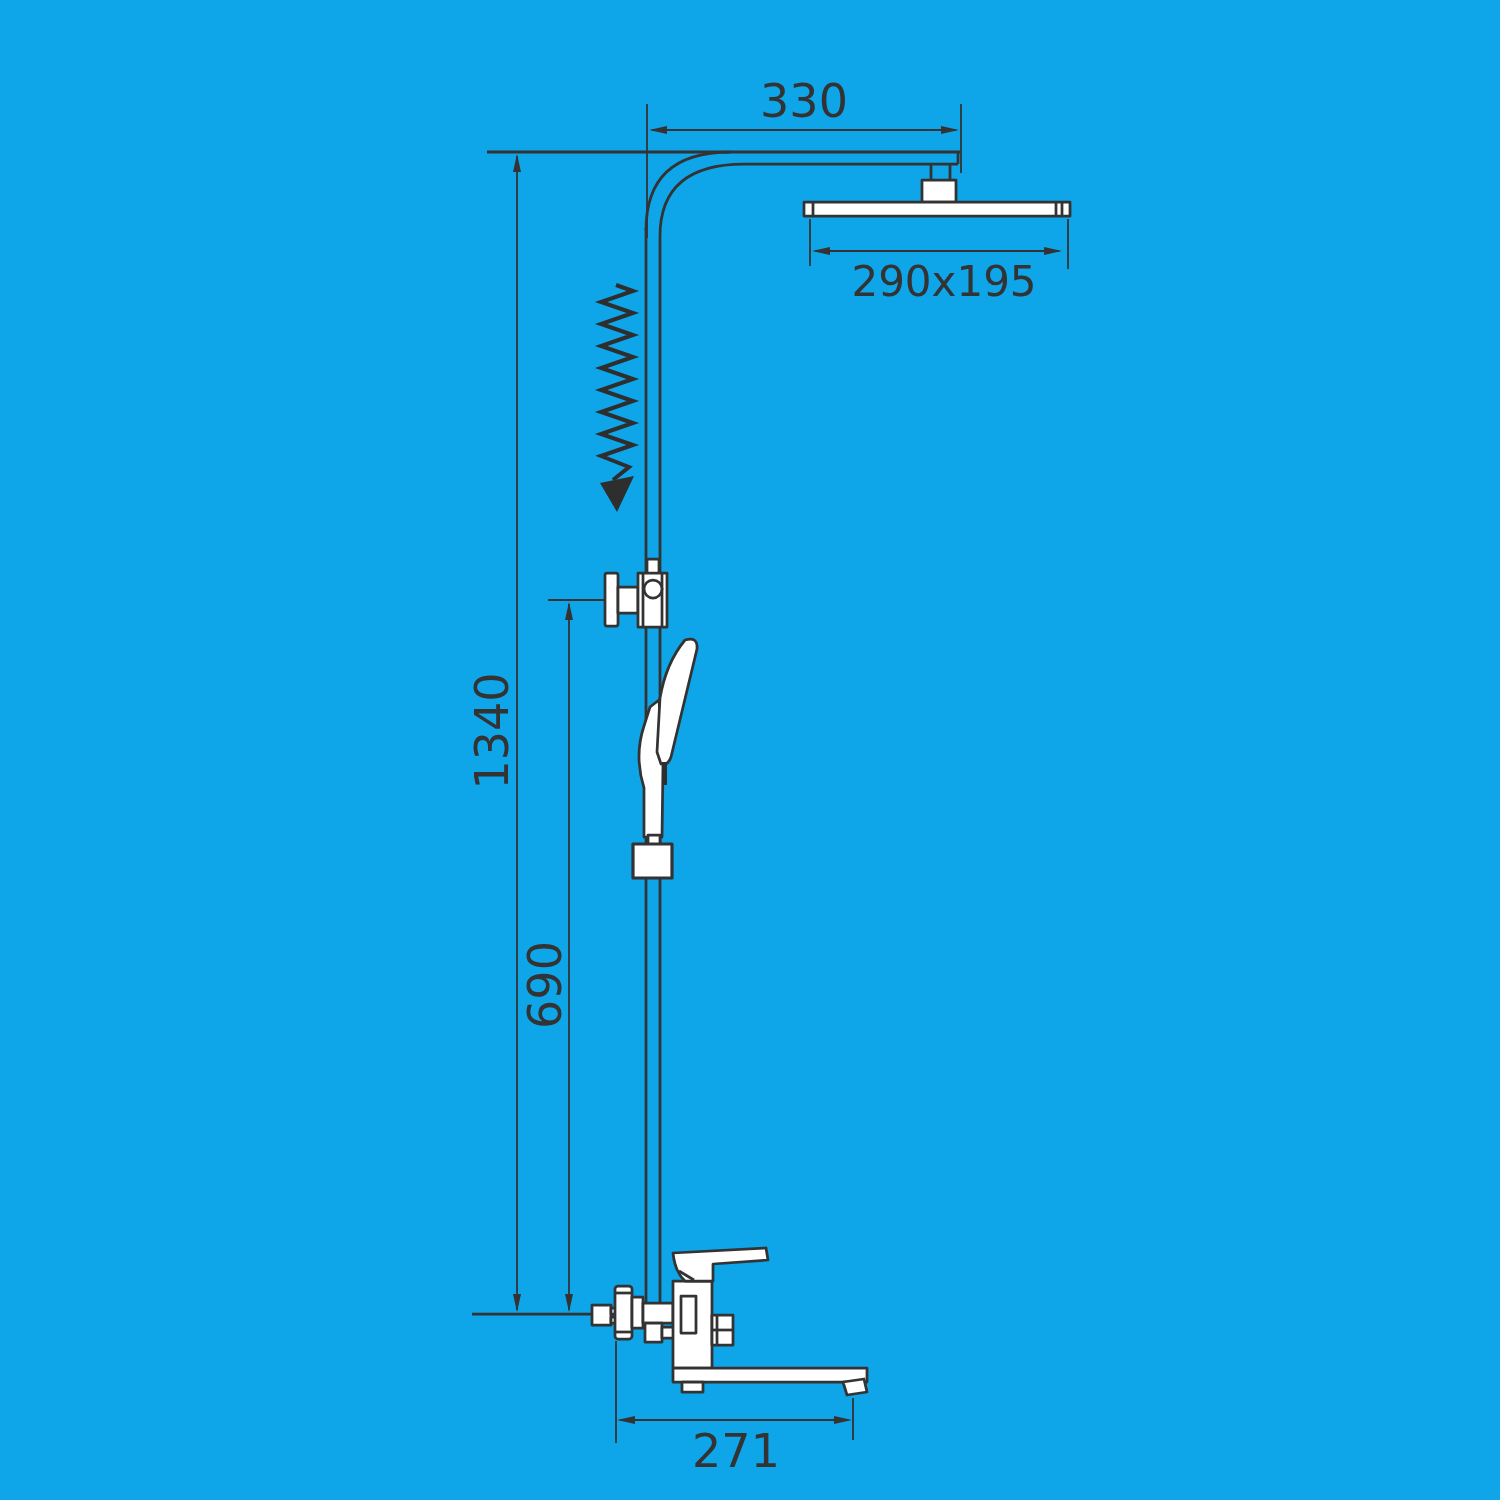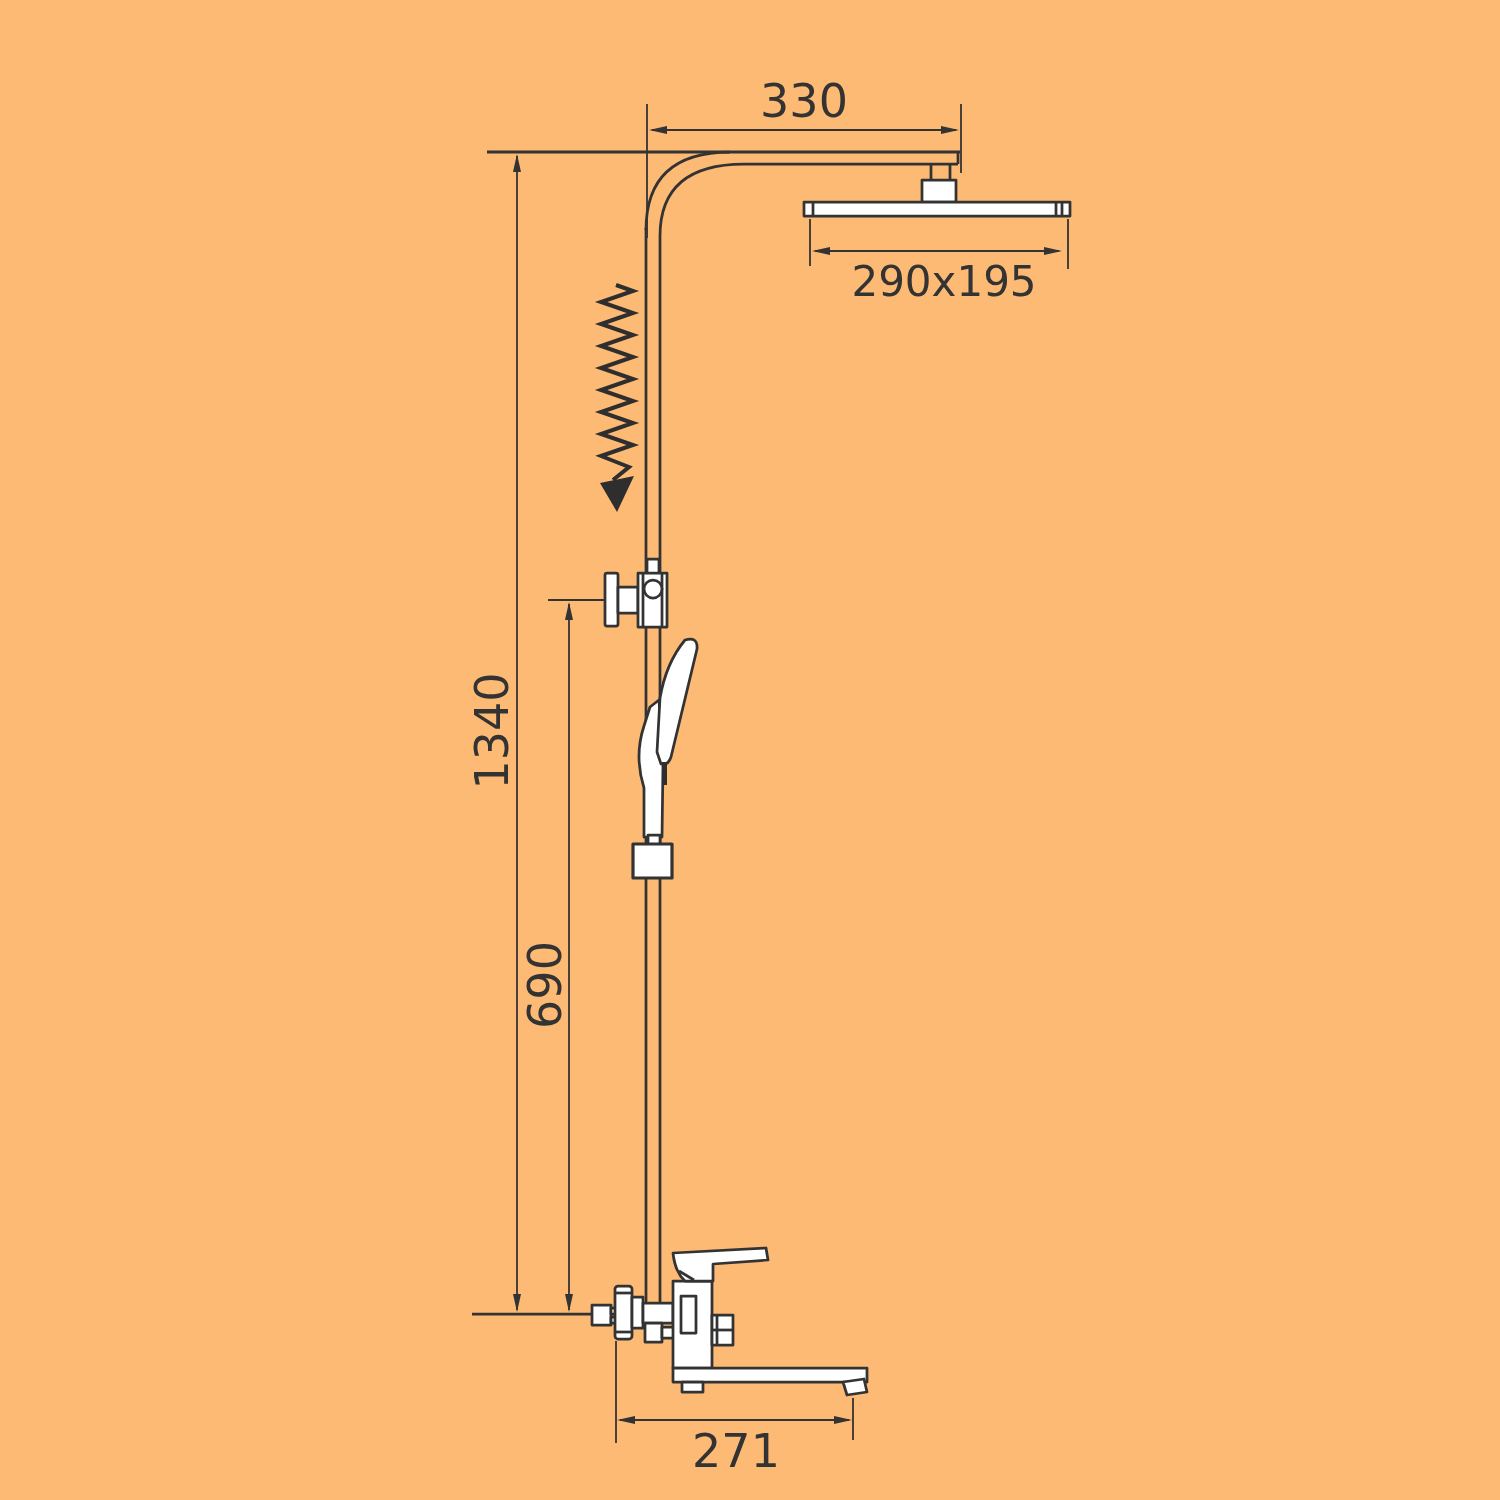--- a/index.html
+++ b/index.html
@@ -1,16 +1,16 @@
 <!DOCTYPE html>
 <html><head>
 <meta charset="utf-8">
 <style>
   html,body{margin:0;padding:0;background:#fff;}
-  .page{position:relative;width:1500px;height:1500px;background:#fdba74;overflow:hidden;}
+  .page{position:relative;width:1500px;height:1500px;background:#0ea5e9;overflow:hidden;}
   svg{position:absolute;left:0;top:0;}
   .obj{fill:none;stroke:#333;stroke-width:2.75;stroke-linejoin:round;}
   .objw{fill:#fff;stroke:#333;stroke-width:2.75;stroke-linejoin:round;}
   .thick{fill:none;stroke:#333;stroke-width:3;}
   .dim{fill:none;stroke:#333;stroke-width:1.8;}
   .arr{fill:#333;stroke:none;}
   .zig{fill:none;stroke:#2e2e2e;stroke-width:4;stroke-linejoin:miter;}
   .solid{fill:#2e2e2e;stroke:none;}
   .lbl{font-family:"DejaVu Sans",sans-serif;font-size:46px;fill:#333;}
   .lbl-sm{font-family:"DejaVu Sans",sans-serif;font-size:42px;fill:#333;}

